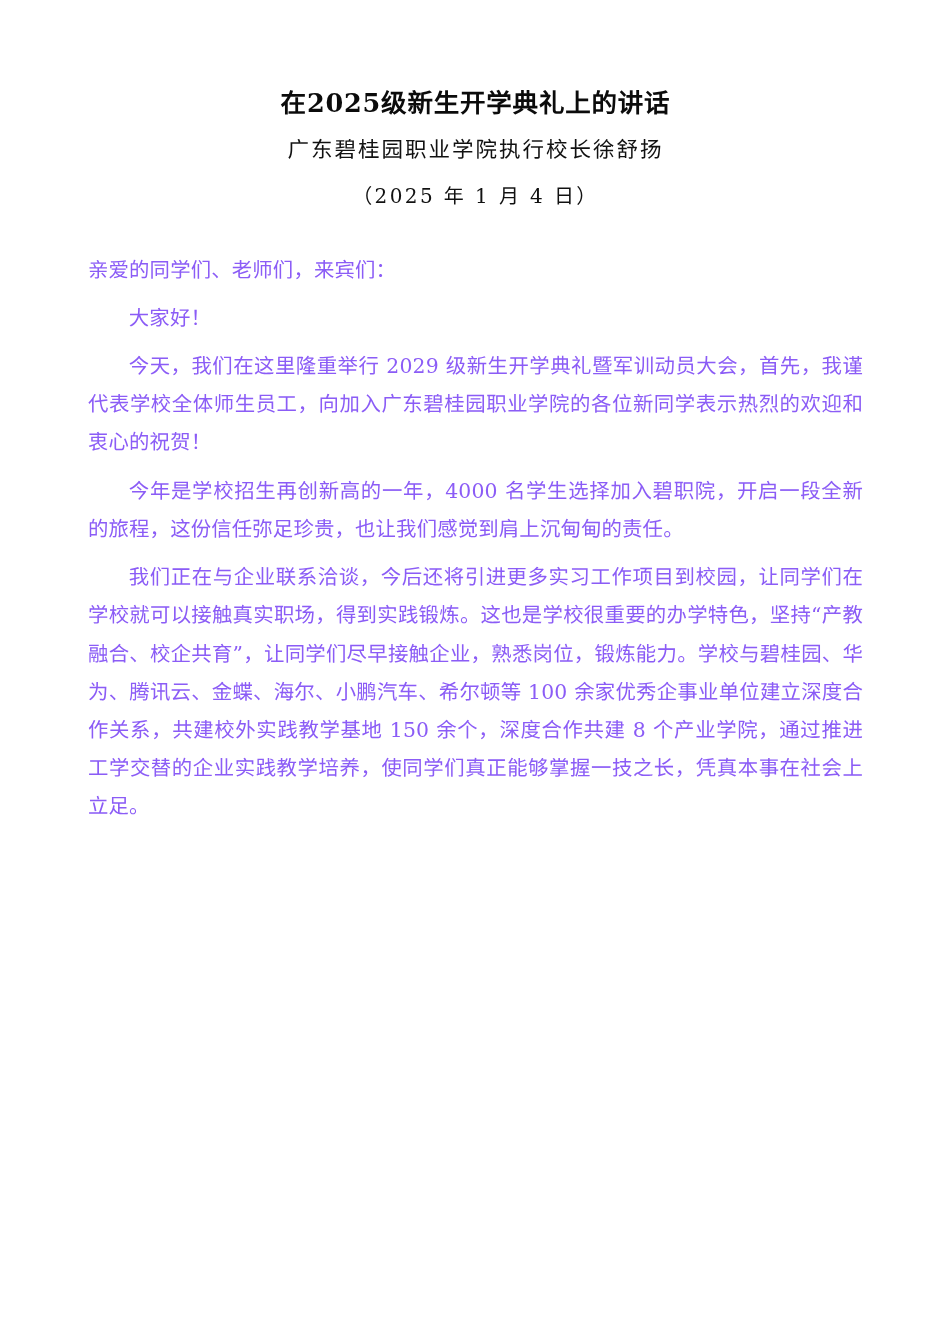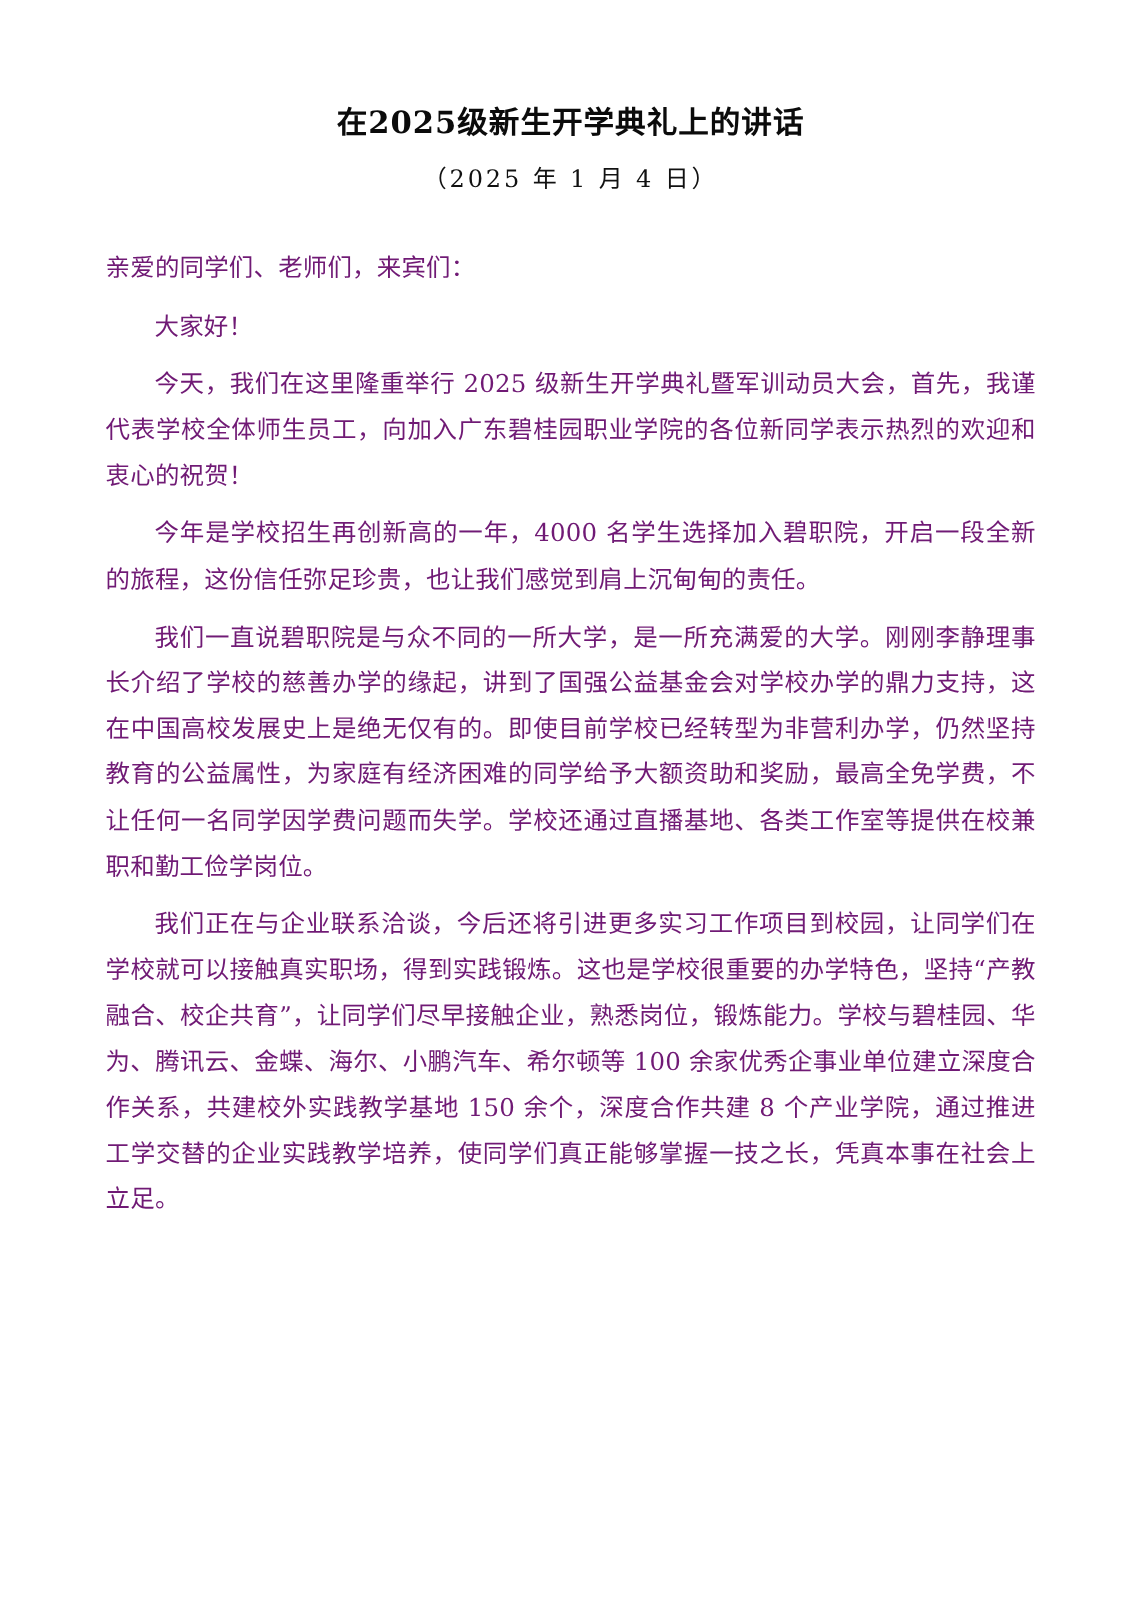--- a/index.html
+++ b/index.html
@@ -70,21 +70,21 @@
   
   .doc-content {
     margin-top: 40px;
   }
 
   .para {
     font-family: "DejaVu Serif", "Liberation Serif", serif;
     font-size: 20.4px;
     line-height: 38.2px;
     margin: 0;
-    color: #701a75;
+    color: #8b5cf6;
     text-align: justify;
     text-justify: inter-character;
     letter-spacing: 0.15px;
     text-indent: 0;
     word-break: break-all;
   }
 
   .para.indent {
     text-indent: 2em;
     margin-top: 10px;
@@ -96,26 +96,26 @@
   }
 </style>
 </head>
 <body>
 
 <div class="page">
   <div class="page-body">
 
     <div class="title-block">
       <h1 class="doc-title">在2025级新生开学典礼上的讲话</h1>
+      <div class="doc-subtitle">广东碧桂园职业学院执行校长徐舒扬</div>
       <div class="doc-date">（2025 年 1 月 4 日）</div>
     </div>
 
     <div class="doc-content">
       <p class="para salutation">亲爱的同学们、老师们，来宾们：</p>
       <p class="para indent">大家好！</p>
-      <p class="para indent">今天，我们在这里隆重举行 2025 级新生开学典礼暨军训动员大会，首先，我谨代表学校全体师生员工，向加入广东碧桂园职业学院的各位新同学表示热烈的欢迎和衷心的祝贺！</p>
+      <p class="para indent">今天，我们在这里隆重举行 2029 级新生开学典礼暨军训动员大会，首先，我谨代表学校全体师生员工，向加入广东碧桂园职业学院的各位新同学表示热烈的欢迎和衷心的祝贺！</p>
       <p class="para indent">今年是学校招生再创新高的一年，4000 名学生选择加入碧职院，开启一段全新的旅程，这份信任弥足珍贵，也让我们感觉到肩上沉甸甸的责任。</p>
-      <p class="para indent">我们一直说碧职院是与众不同的一所大学，是一所充满爱的大学。刚刚李静理事长介绍了学校的慈善办学的缘起，讲到了国强公益基金会对学校办学的鼎力支持，这在中国高校发展史上是绝无仅有的。即使目前学校已经转型为非营利办学，仍然坚持教育的公益属性，为家庭有经济困难的同学给予大额资助和奖励，最高全免学费，不让任何一名同学因学费问题而失学。学校还通过直播基地、各类工作室等提供在校兼职和勤工俭学岗位。</p>
       <p class="para indent">我们正在与企业联系洽谈，今后还将引进更多实习工作项目到校园，让同学们在学校就可以接触真实职场，得到实践锻炼。这也是学校很重要的办学特色，坚持“产教融合、校企共育”，让同学们尽早接触企业，熟悉岗位，锻炼能力。学校与碧桂园、华为、腾讯云、金蝶、海尔、小鹏汽车、希尔顿等 100 余家优秀企事业单位建立深度合作关系，共建校外实践教学基地 150 余个，深度合作共建 8 个产业学院，通过推进工学交替的企业实践教学培养，使同学们真正能够掌握一技之长，凭真本事在社会上立足。</p>
     </div>
 
   </div>
 </div>
 
 </body></html>

